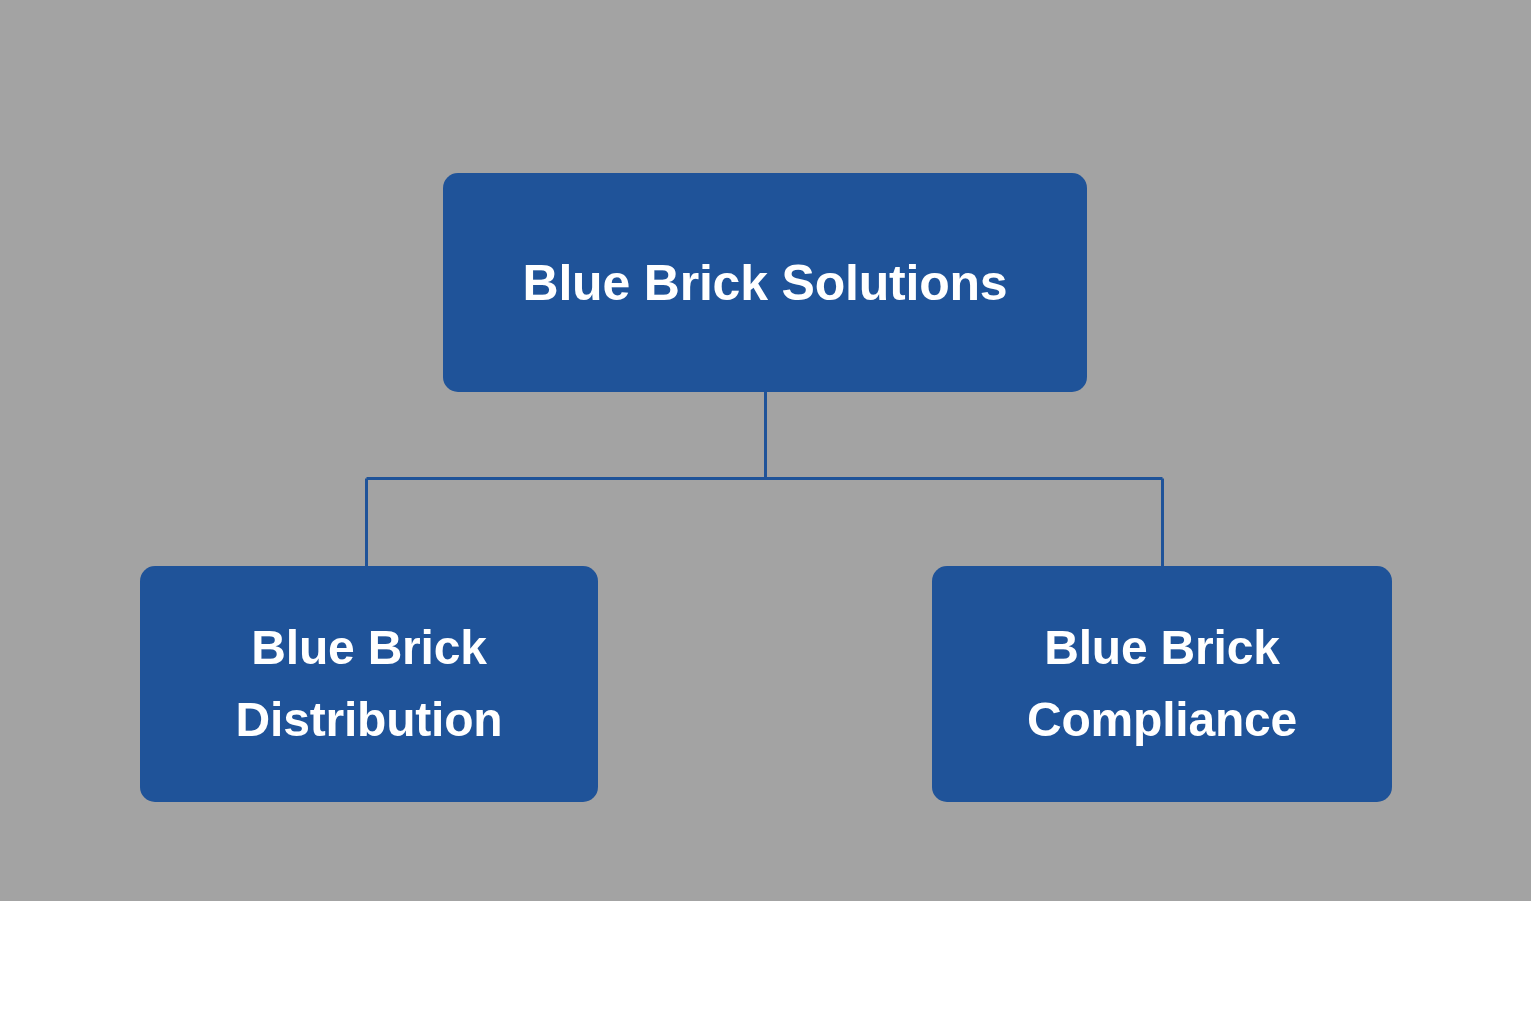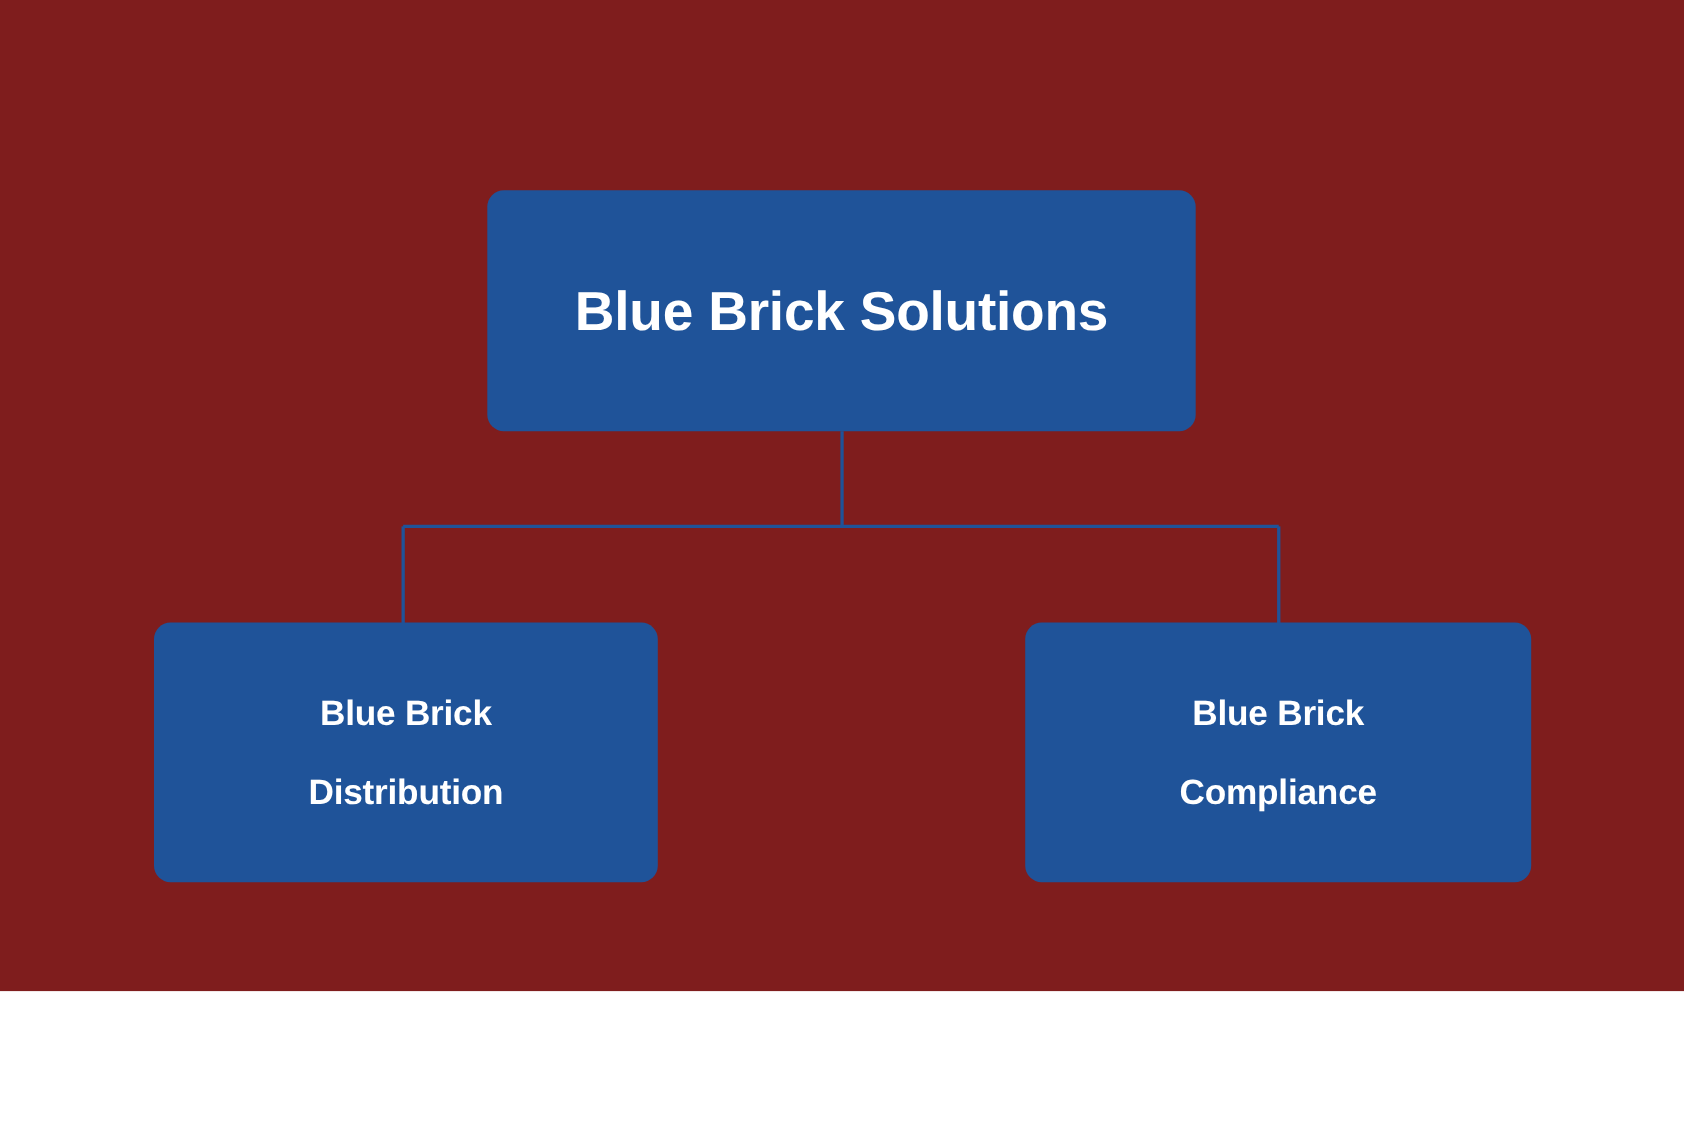--- a/index.html
+++ b/index.html
@@ -10,21 +10,21 @@
   body {
     width: 1531px;
     height: 1021px;
     overflow: hidden;
     font-family: "Liberation Sans", "DejaVu Sans", sans-serif;
   }
   #chart-canvas {
     position: relative;
     width: 1531px;
     height: 901px;
-    background: #7f1d1d;
+    background: #a3a3a3;
   }
   #connector-layer {
     position: absolute;
     left: 0;
     top: 0;
     width: 1531px;
     height: 1021px;
     pointer-events: none;
   }
   .org-node {
@@ -63,21 +63,21 @@
     width: 458px;
     height: 236px;
   }
   #node-child-1 {
     left: 932px;
     top: 566px;
     width: 460px;
     height: 236px;
   }
   .org-node-child .org-node-label {
-    font-size: 32px;
+    font-size: 48px;
     line-height: 72px;
   }
 </style>
 </head>
 <body>
 
 <div id="chart-canvas">
 
   <svg id="connector-layer" viewBox="0 0 1531 1021" width="1531" height="1021" aria-hidden="true">
     <g fill="none" stroke="#1f5399" stroke-width="3" stroke-linecap="butt">

